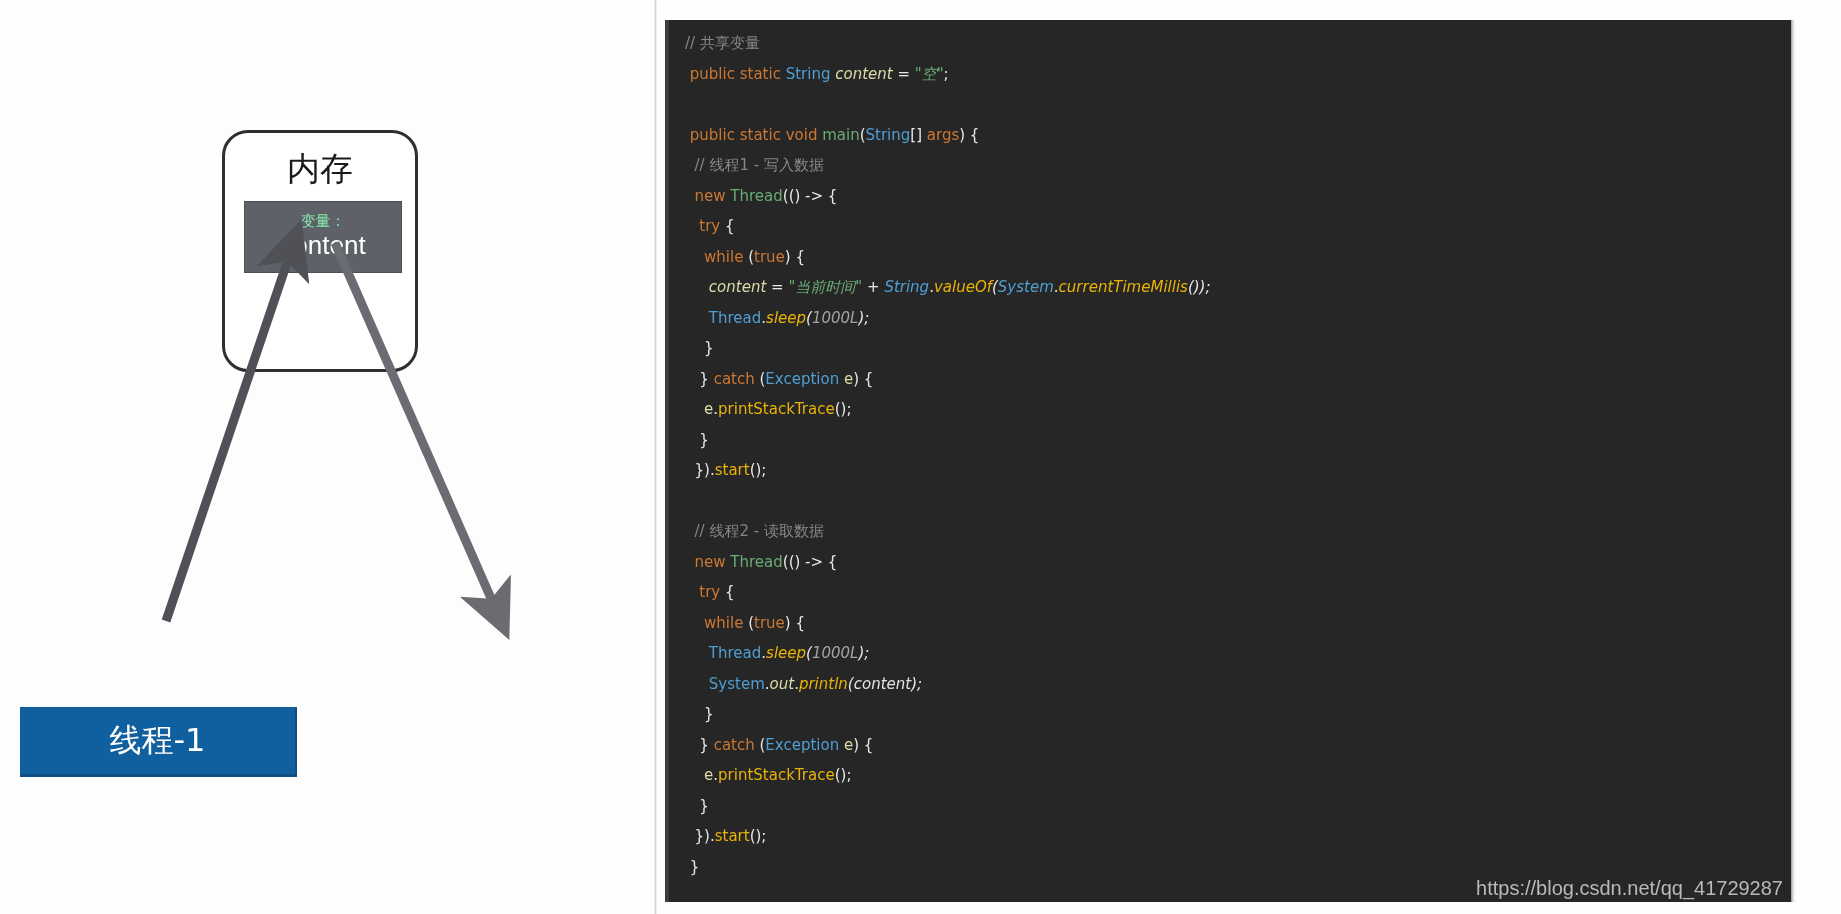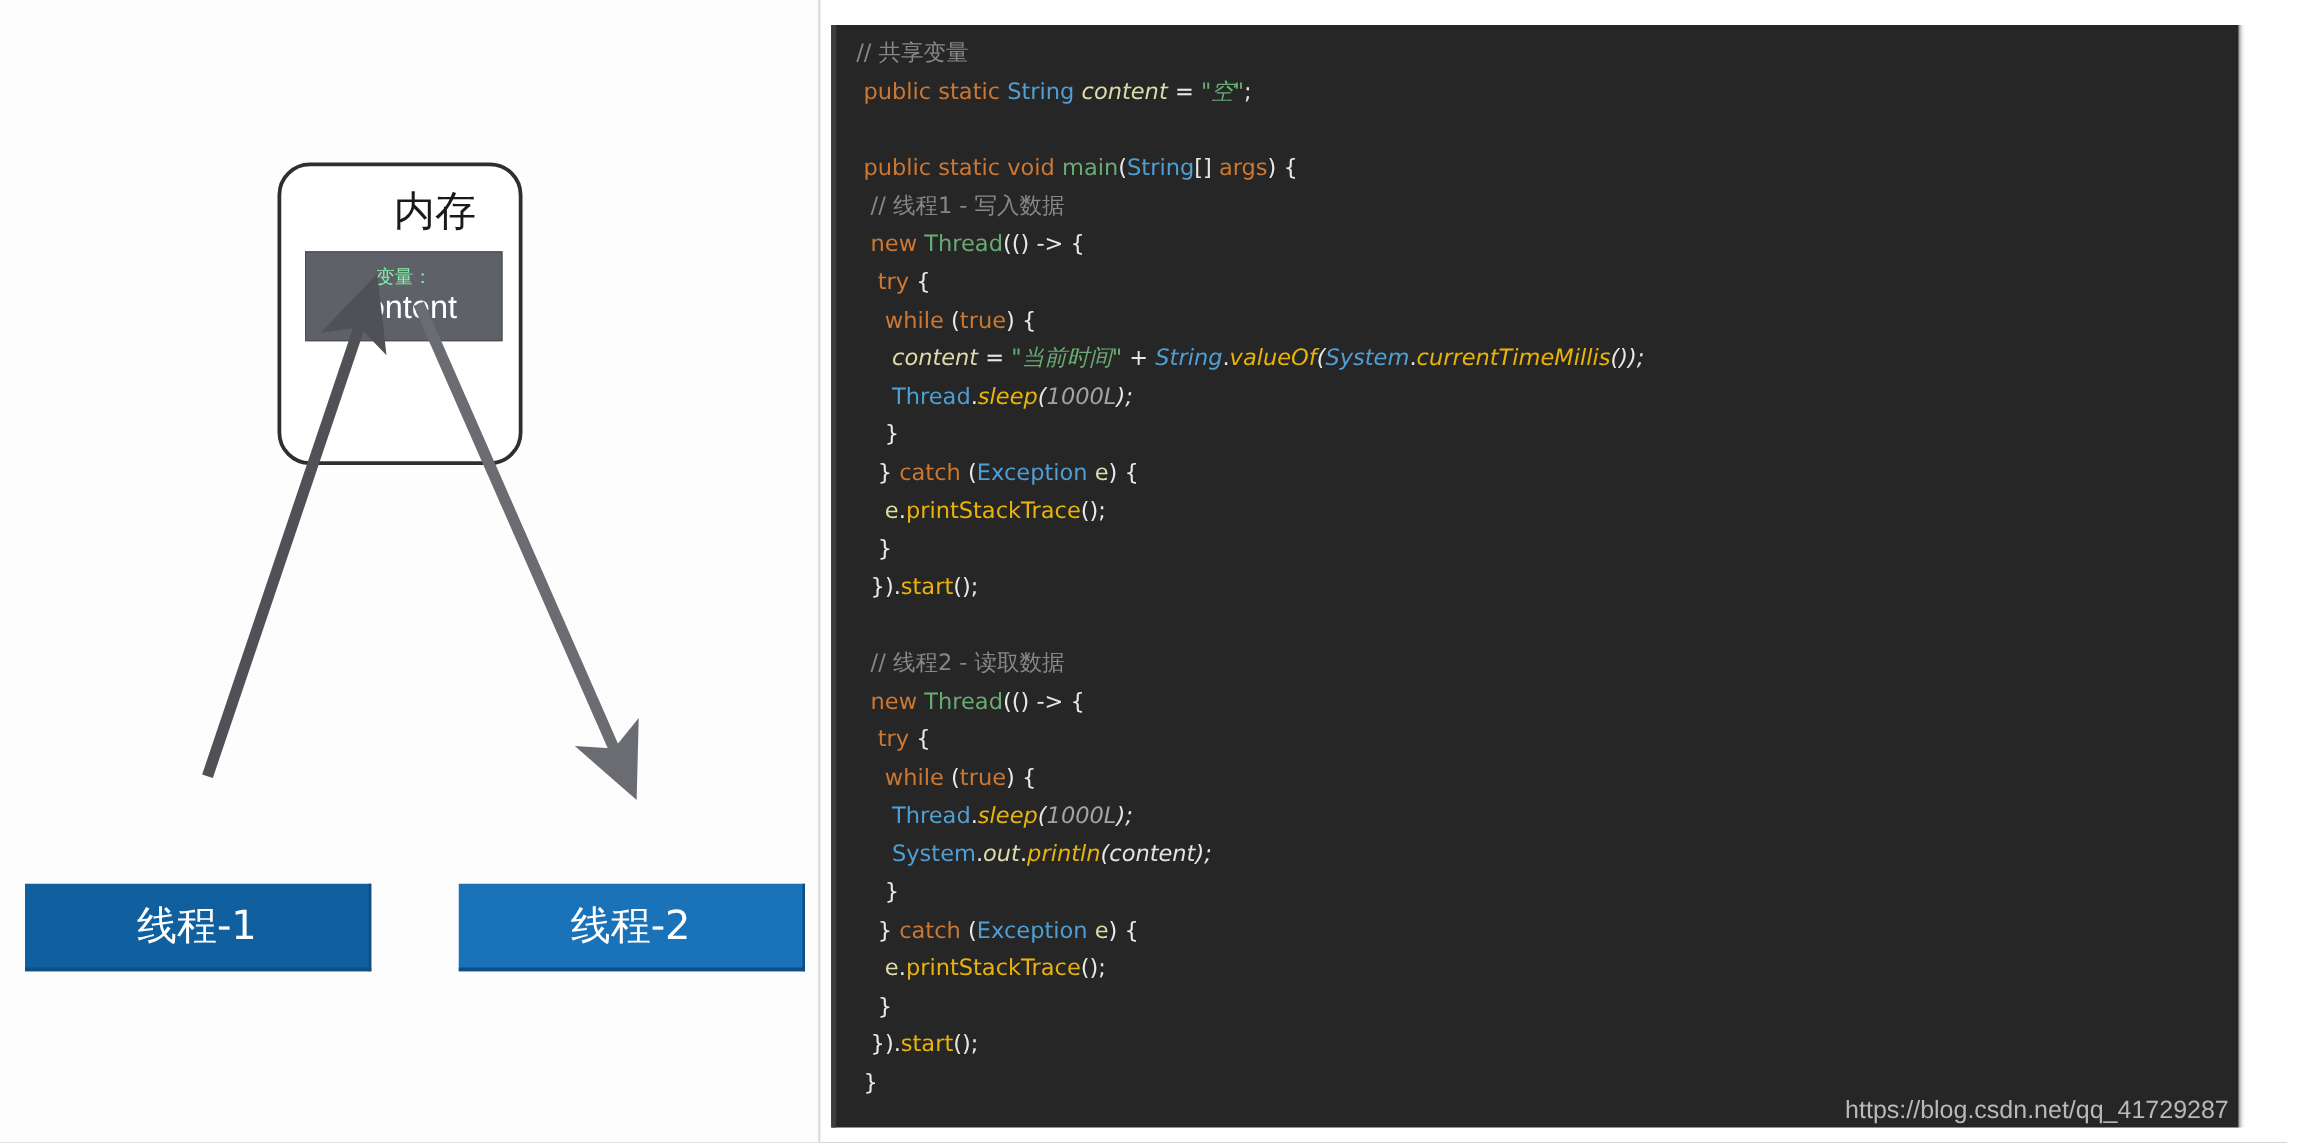--- a/index.html
+++ b/index.html
@@ -39,21 +39,20 @@
     position: absolute; left: 222px; top: 130px;
     width: 196px; height: 242px;
     border: 3px solid #2f2f2f;
     border-radius: 26px;
     background: #ffffff;
   }
   #memory-title {
     position: absolute; left: 0; top: 14px; width: 100%;
     text-align: center; font-size: 33px; color: #1a1a1a; font-weight: 500;
     font-family: Liberation Serif, serif;
-    margin-left: 28px;
   }
   #variable-box {
     position: absolute; left: 19px; top: 68px;
     width: 158px; height: 72px;
     background: #5e6168;
     border: 1px solid #4c4f55;
     display: flex; flex-direction: column;
     align-items: center; justify-content: center;
   }
   #variable-label {
@@ -95,21 +94,21 @@
     border-left: 4px solid #3d3d3d;
     overflow: hidden;
   }
   #code-panel-shadow {
     position:absolute; left:1791px; top:20px; width:5px; height:882px;
     background: linear-gradient(to right,#9a9a9a,#e8e8e8,#ffffff);
   }
   #code {
     position: absolute; left: 16px; top: 8px;
     font-family: "DejaVu Sans", "Liberation Sans", sans-serif;
-    font-size: 18px;
+    font-size: 15px;
     line-height: 30.5px;
     white-space: pre;
     color: #d8d8d8;
   }
   .ln { display: block; height: 30.5px; }
   .ln.blank { height: 30.5px; }
 
   
   .cmt  { color: #878787; }
   .kw   { color: #cc7832; }
@@ -161,23 +160,20 @@
 
       <line x1="166" y1="621" x2="292" y2="248" stroke="#4f5157" stroke-width="9" marker-end="url(#head-up)"></line>
 
       <line x1="335" y1="243" x2="497" y2="612" stroke="#6a6c72" stroke-width="9" marker-end="url(#head-down)"></line>
     </svg>
 
 
     <div class="thread-chip" id="thread-1-chip">
       <span>线程-1</span>
     </div>
-    <div class="thread-chip" id="thread-2-chip">
-      <span>线程-2</span>
-    </div>
   </div>
 
   <div id="panel-divider"></div>
 
   <div id="code-panel">
     <pre id="code"><span class="ln"><span class="cmt">// 共享变量</span></span><span class="ln"> <span class="kw">public</span> <span class="kw">static</span> <span class="typ">String</span> <span class="fld it">content</span> <span class="pn">=</span> <span class="str it">"空"</span><span class="pn">;</span></span><span class="ln blank"> </span><span class="ln"> <span class="kw">public</span> <span class="kw">static</span> <span class="kw">void</span> <span class="cls">main</span><span class="pn">(</span><span class="typ">String</span><span class="pn">[] </span><span class="kw">args</span><span class="pn">) {</span></span><span class="ln">  <span class="cmt">// 线程1 - 写入数据</span></span><span class="ln">  <span class="kw">new</span> <span class="cls">Thread</span><span class="pn">(() -&gt; {</span></span><span class="ln">   <span class="kw">try</span> <span class="pn">{</span></span><span class="ln">    <span class="kw">while</span> <span class="pn">(</span><span class="kw">true</span><span class="pn">) {</span></span><span class="ln">     <span class="fld it">content</span> <span class="pn">=</span> <span class="str it">"当前时间"</span> <span class="pn">+</span> <span class="typ it">String</span><span class="pn">.</span><span class="mth it">valueOf</span><span class="pn it">(</span><span class="typ it">System</span><span class="pn">.</span><span class="mth it">currentTimeMillis</span><span class="pn it">());</span></span><span class="ln">     <span class="typ">Thread</span><span class="pn">.</span><span class="mth it">sleep</span><span class="pn it">(</span><span class="num it">1000L</span><span class="pn it">);</span></span><span class="ln">    <span class="pn">}</span></span><span class="ln">   <span class="pn">}</span> <span class="kw">catch</span> <span class="pn">(</span><span class="typ">Exception</span> <span class="fld">e</span><span class="pn">) {</span></span><span class="ln">    <span class="fld">e</span><span class="pn">.</span><span class="mth">printStackTrace</span><span class="pn">();</span></span><span class="ln">   <span class="pn">}</span></span><span class="ln">  <span class="pn">}).</span><span class="mth">start</span><span class="pn">();</span></span><span class="ln blank"> </span><span class="ln">  <span class="cmt">// 线程2 - 读取数据</span></span><span class="ln">  <span class="kw">new</span> <span class="cls">Thread</span><span class="pn">(() -&gt; {</span></span><span class="ln">   <span class="kw">try</span> <span class="pn">{</span></span><span class="ln">    <span class="kw">while</span> <span class="pn">(</span><span class="kw">true</span><span class="pn">) {</span></span><span class="ln">     <span class="typ">Thread</span><span class="pn">.</span><span class="mth it">sleep</span><span class="pn it">(</span><span class="num it">1000L</span><span class="pn it">);</span></span><span class="ln">     <span class="typ">System</span><span class="pn">.</span><span class="fld it">out</span><span class="pn">.</span><span class="mth it">println</span><span class="pn it">(</span><span class="var it">content</span><span class="pn it">);</span></span><span class="ln">    <span class="pn">}</span></span><span class="ln">   <span class="pn">}</span> <span class="kw">catch</span> <span class="pn">(</span><span class="typ">Exception</span> <span class="fld">e</span><span class="pn">) {</span></span><span class="ln">    <span class="fld">e</span><span class="pn">.</span><span class="mth">printStackTrace</span><span class="pn">();</span></span><span class="ln">   <span class="pn">}</span></span><span class="ln">  <span class="pn">}).</span><span class="mth">start</span><span class="pn">();</span></span><span class="ln"> <span class="pn">}</span></span></pre>
     <div id="watermark">https://blog.csdn.net/qq_41729287</div>
   </div>
   <div id="code-panel-shadow"></div>
 

